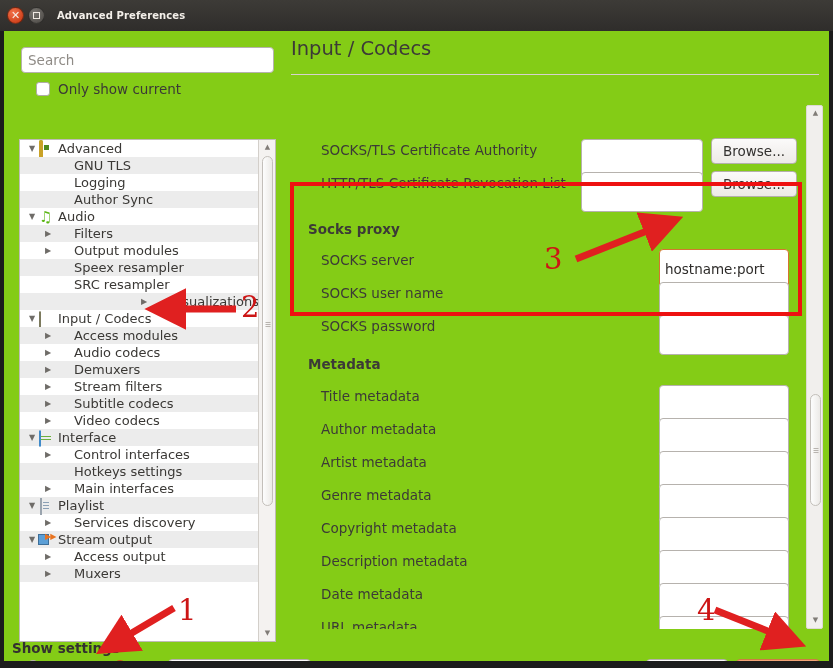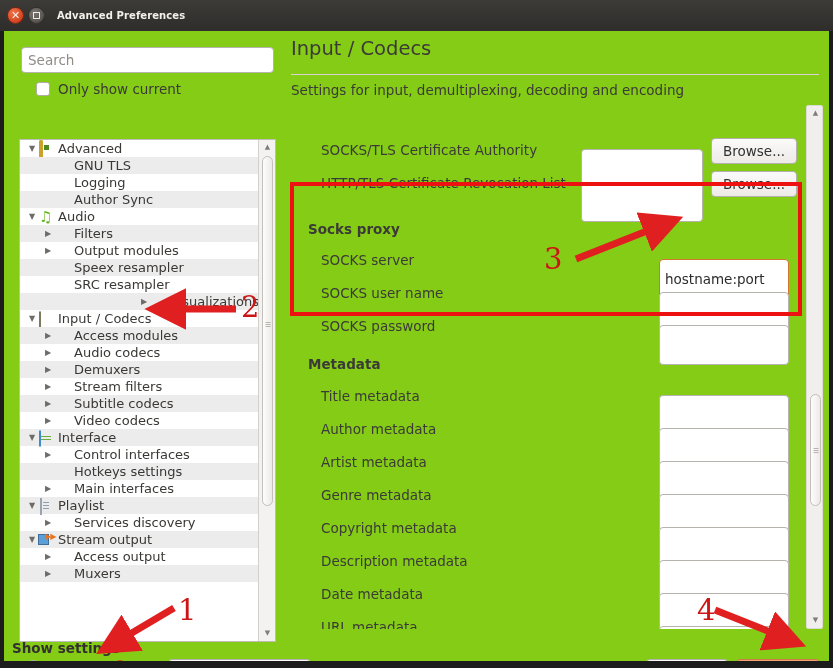--- a/index.html
+++ b/index.html
@@ -191,21 +191,21 @@
     position: absolute; left: 0; width: 510px; height: 22px;
   }
   .flabel {
     position: absolute; left: 30px; top: 2px;
     font-size: 13.5px; color: #3c3a37; white-space: nowrap;
   }
   .ftext {
     position: absolute; height: 40px; border: 1px solid #b6b2ad;
     border-radius: 4px; background: #fff; padding: 0 5px;
     font-family: "DejaVu Sans", "Liberation Sans", sans-serif;
-    font-size: 13.5px; color: #2e2c2a; outline: none; margin-top: 10px;
+    font-size: 13.5px; color: #2e2c2a; outline: none;
   }
   .ftext.focused { border: 1.5px solid #d4762f; }
   .browse-btn {
     position: absolute; height: 26px; padding: 0 11px;
     border: 1px solid #b4b0ab; border-radius: 4px;
     background: linear-gradient(to bottom,#fbfafa 0%,#edeae7 100%);
     font-family: "DejaVu Sans", "Liberation Sans", sans-serif;
     font-size: 13.5px; color: #33312f; cursor: pointer;
   }
   .group-head {
@@ -441,21 +441,20 @@
             <div class="sb-grip" style="top:165px;"></div>
           </div>
           <div class="sb-arrow dn">▼</div>
         </div>
       </div>
     </div>
 
     <div class="rightpane">
       <div class="page-title">Input / Codecs</div>
       <div class="title-rule"></div>
-      <div class="page-sub">Settings for input, demultiplexing, decoding and encoding</div>
 
       <div class="scrollarea" id="scrollarea">
           <div class="formrow" style="top: 35px;">
             <div class="flabel" style="left: 30px;">SOCKS/TLS Certificate Authority</div>
             <input class="ftext" value="" style="left: 290px; width: 122px; top: -1px;">
             <button class="browse-btn" style="left: 420px; top: -2px;">Browse...</button>
           </div>
           <div class="formrow" style="top: 68px;">
             <div class="flabel" style="left: 30px;">HTTP/TLS Certificate Revocation List</div>
             <input class="ftext" value="" style="left: 290px; width: 122px; top: -1px;">

